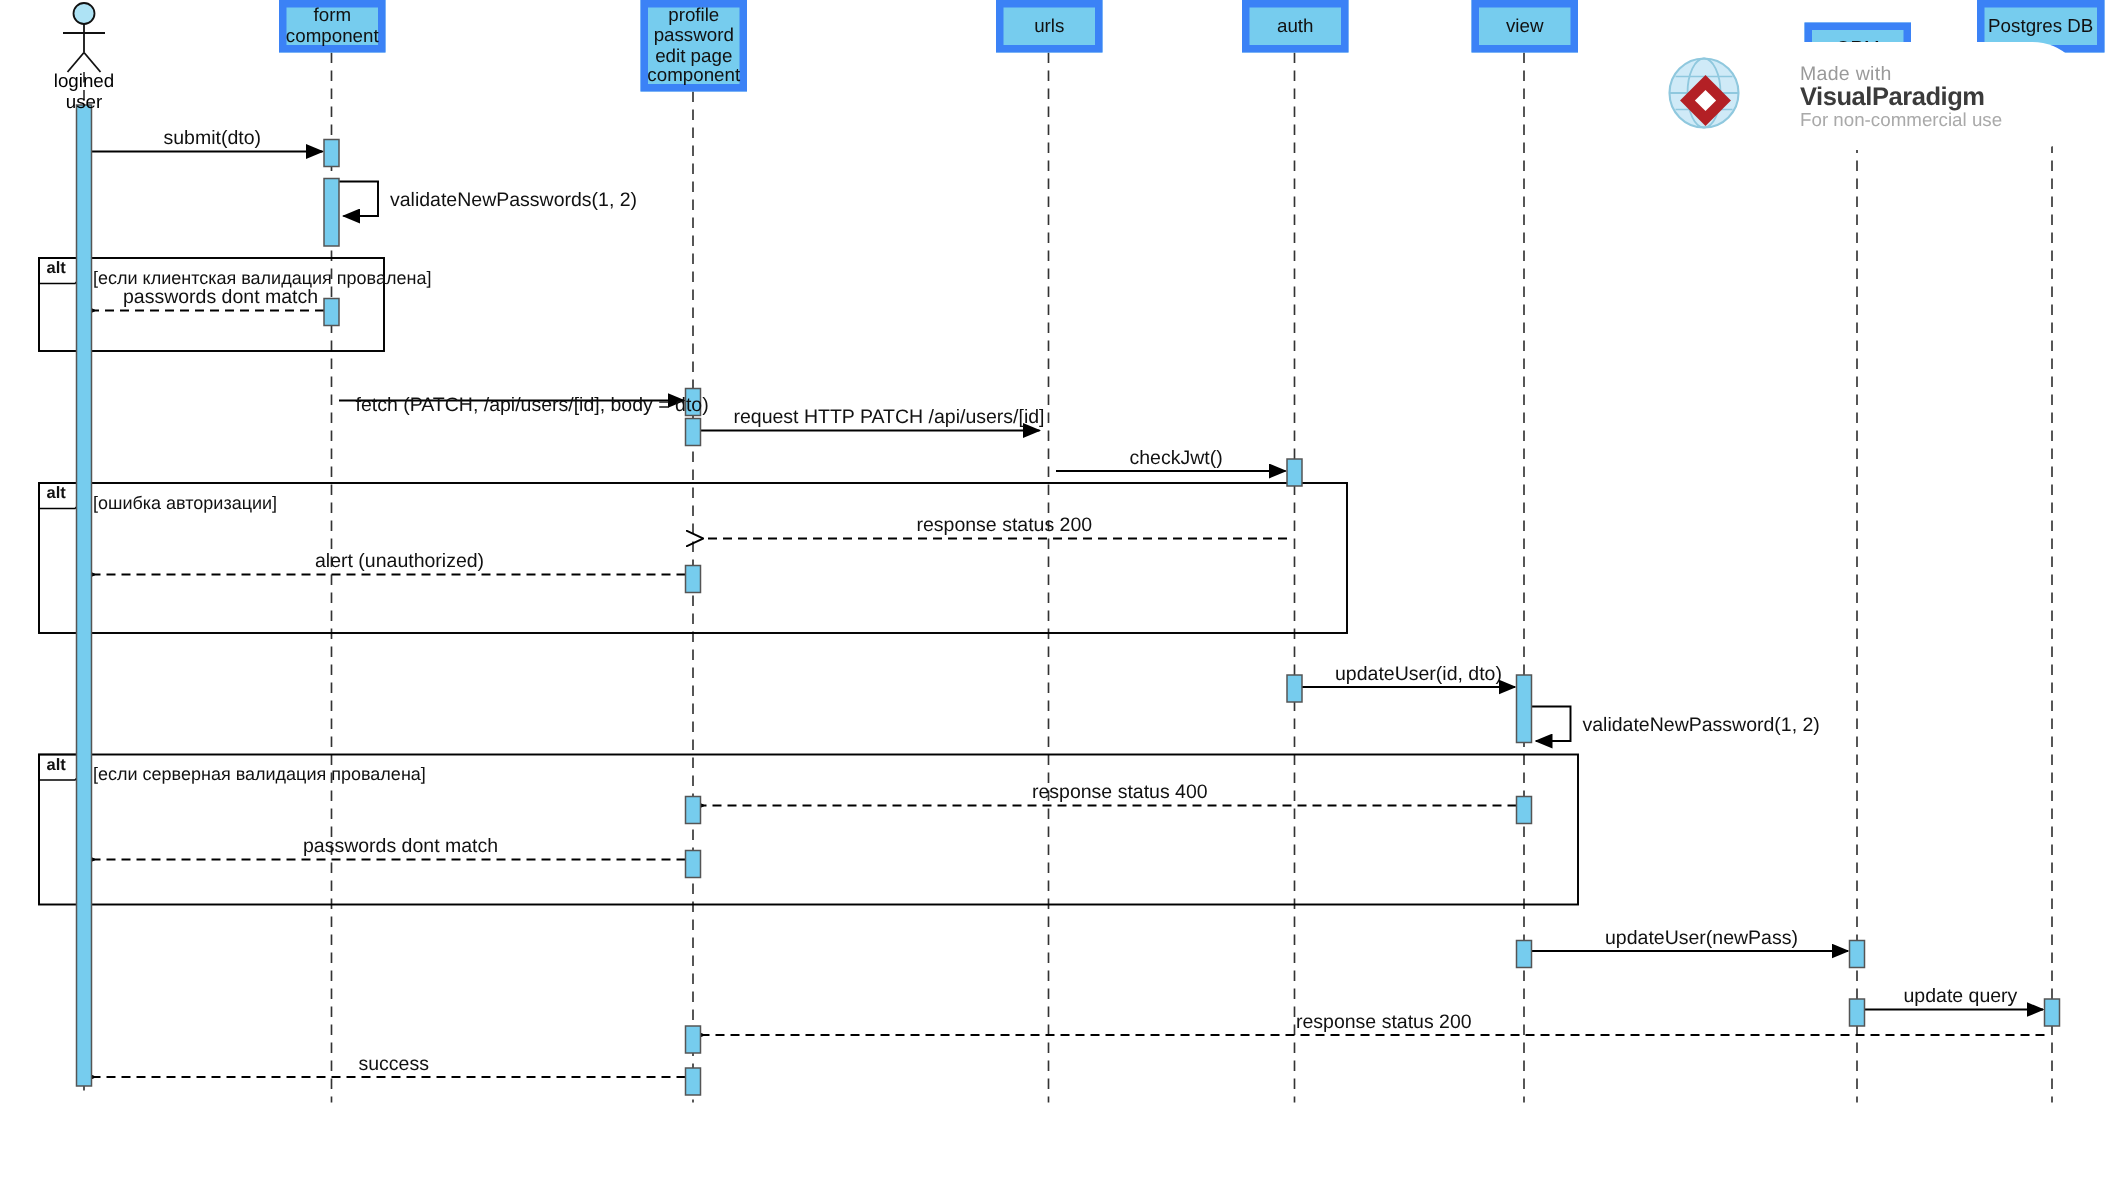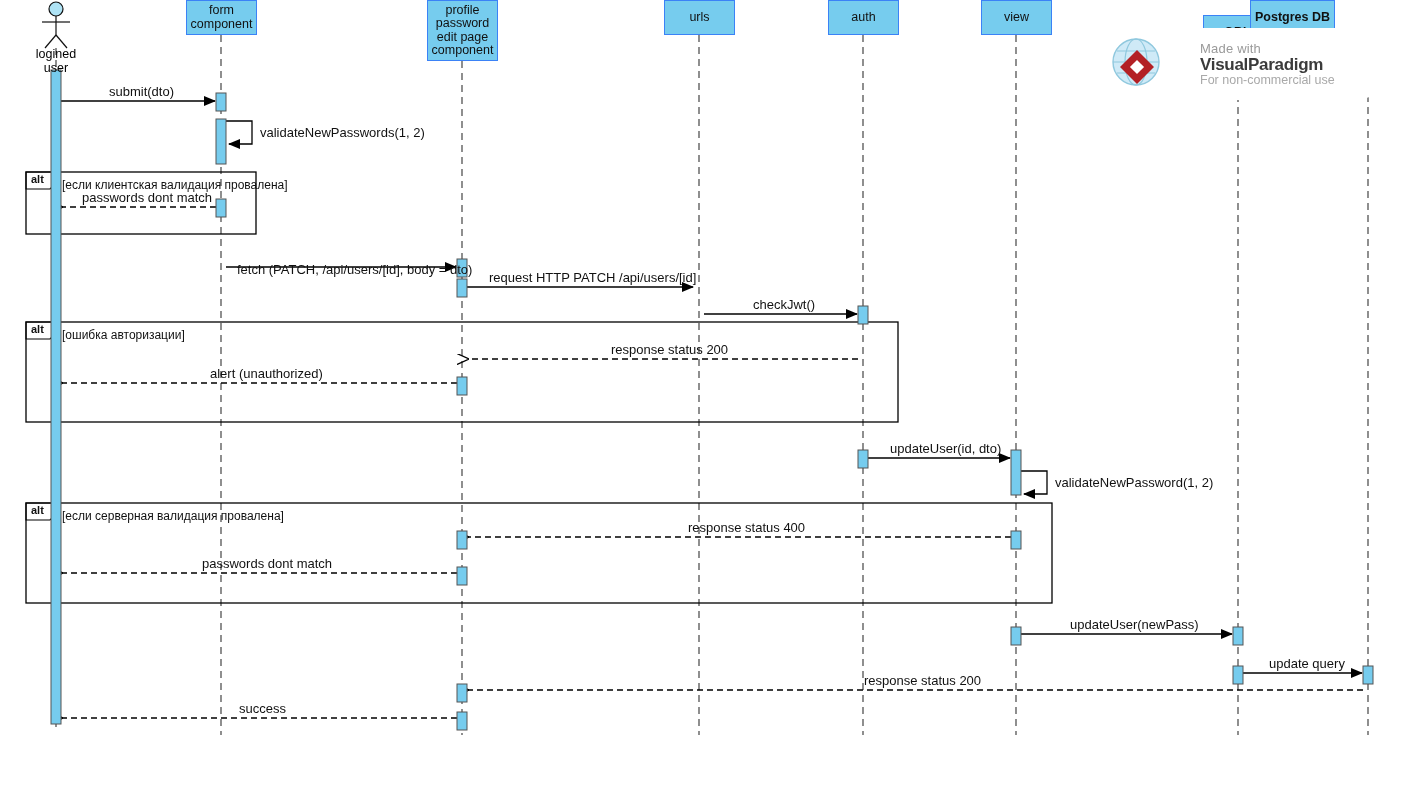--- a/index.html
+++ b/index.html
@@ -8,21 +8,21 @@
     width:1403px;height:787px;position:relative;overflow:hidden;
     font-family:"Liberation Sans","DejaVu Sans",sans-serif;
     color:#000000;
   }
   #canvas{position:absolute;left:0;top:0;width:1403px;height:787px;}
   svg#diagram{position:absolute;left:0;top:0;}
 
   .lifeline-head{
     position:absolute;
     background:#76CCEE;
-    border:1px solid #3b82f6;
+    border:5px solid #3b82f6;
     box-sizing:border-box;
     display:flex;align-items:center;justify-content:center;
     text-align:center;
     font-size:12.5px;
     line-height:13.5px;
     color:#111;
     white-space:pre-line;
   }
   .actor-label{
     position:absolute;
@@ -163,21 +163,21 @@
       <div class="lifeline-head" style="left: 186px; top: 0px; width: 71px; height: 35px;">form
 component</div>
       <div class="lifeline-head" style="left: 427px; top: 0px; width: 71px; height: 61px;">profile
 password
 edit page
 component</div>
       <div class="lifeline-head" style="left: 664px; top: 0px; width: 71px; height: 35px;">urls</div>
       <div class="lifeline-head" style="left: 828px; top: 0px; width: 71px; height: 35px;">auth</div>
       <div class="lifeline-head" style="left: 981px; top: 0px; width: 71px; height: 35px;">view</div>
       <div class="lifeline-head" style="left: 1203px; top: 0px; width: 71px; height: 35px; margin-top: 15px;">ORM</div>
-      <div class="lifeline-head" style="left: 1250px; top: 0px; width: 85px; height: 35px; font-weight: bold;">Postgres DB</div>
+      <div class="lifeline-head" style="left: 1318px; top: 0px; width: 85px; height: 35px;">Postgres DB</div>
     </div>
 
   <div id="labels-layer">
       <div class="msg-label" style="top: 84px; left: 109px;">submit(dto)</div>
       <div class="msg-label" style="left: 260px; top: 125px;">validateNewPasswords(1, 2)</div>
       <div class="msg-label" style="top: 190px; left: 82px;">passwords dont match</div>
       <div class="msg-label" style="top: 250px; left: 237px; margin-top: 12px;">fetch (PATCH, /api/users/[id], body = dto)</div>
       <div class="msg-label" style="top: 270px; left: 489px;">request HTTP PATCH /api/users/[id]</div>
       <div class="msg-label" style="top: 297px; left: 753px;">checkJwt()</div>
       <div class="msg-label" style="top: 342px; left: 611px;">response status 200</div>

